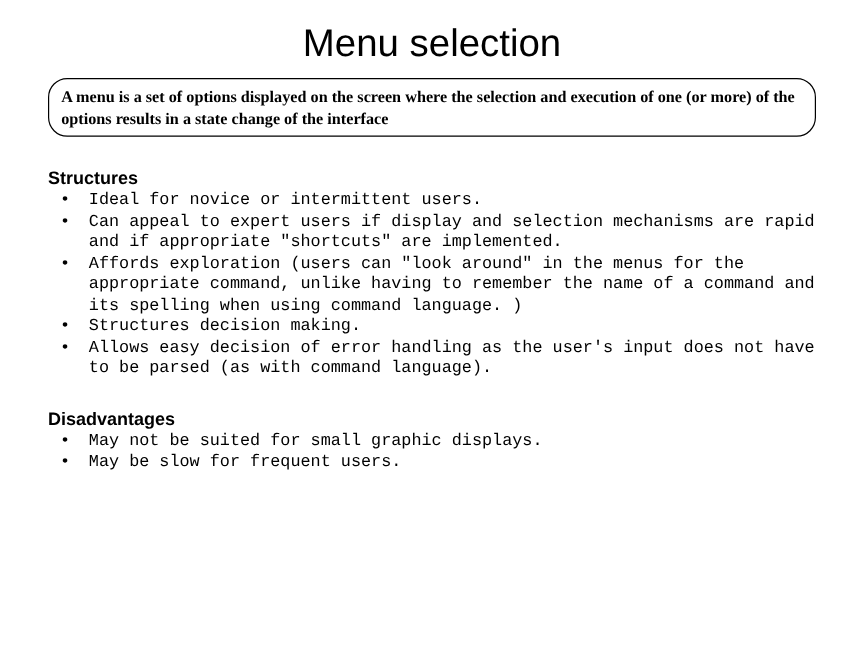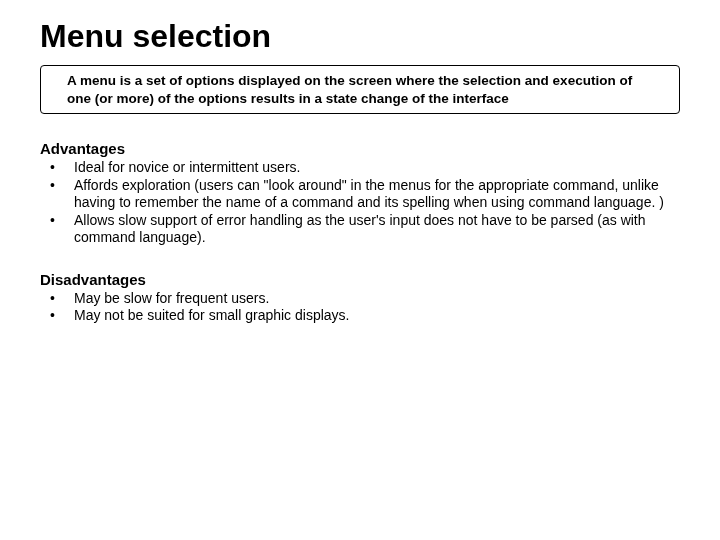--- a/index.html
+++ b/index.html
@@ -9,74 +9,79 @@
     }
     body {
       width: 720px;
       height: 540px;
       background: #ffffff;
       font-family: "Comic Sans MS", cursive, sans-serif;
       color: #000000;
       padding: 18px 40px 20px 40px;
     }
     .title {
+      text-align: center;
       font-size: 32px;
-      font-weight: bold;
+      font-weight: normal;
       margin-bottom: 10px;
     }
     .definition-box {
       border: 1.5px solid #000000;
-      border-radius: 4px;
-      padding: 6px 26px;
+      border-radius: 16px;
+      padding: 6px 10px;
       font-size: 13.5px;
       line-height: 1.3;
       font-weight: bold;
       margin-bottom: 26px;
+      font-family: Liberation Serif, serif;
     }
     .section-heading {
       font-size: 15px;
       font-weight: bold;
       margin-bottom: 2px;
     }
     ul.bullets {
       list-style: none;
       padding: 0;
       margin: 0 0 24px 0;
     }
     ul.bullets li {
       font-size: 14px;
       line-height: 1.25;
       padding-left: 34px;
       position: relative;
       margin-bottom: 0px;
+      font-family: Liberation Mono, monospace;
     }
     ul.bullets li::before {
       content: "•";
       position: absolute;
       left: 10px;
       top: 0;
     }
     .disadvantages-block {
     }
   </style>
 </head>
 <body>
 
 <h1 class="title">Menu selection</h1>
 
 <div class="definition-box">A menu is a set of options displayed on the screen where the selection and execution of one (or more) of the options results in a state change of the interface</div>
 
 <div>
-  <div class="section-heading">Advantages</div>
+  <div class="section-heading">Structures</div>
   <ul class="bullets">
     <li>Ideal for novice or intermittent users.</li>
+    <li>Can appeal to expert users if display and selection mechanisms are rapid and if appropriate "shortcuts" are implemented.</li>
     <li>Affords exploration (users can "look around" in the menus for the appropriate command, unlike having to remember the name of a command and its spelling when using command language. )</li>
-    <li>Allows slow support of error handling as the user's input does not have to be parsed (as with command language).</li>
+    <li>Structures decision making.</li>
+    <li>Allows easy decision of error handling as the user's input does not have to be parsed (as with command language).</li>
   </ul>
 </div>
 
 <div class="disadvantages-block">
   <div class="section-heading">Disadvantages</div>
   <ul class="bullets">
+    <li>May not be suited for small graphic displays.</li>
     <li>May be slow for frequent users.</li>
-    <li>May not be suited for small graphic displays.</li>
   </ul>
 </div>
 
 </body></html>

